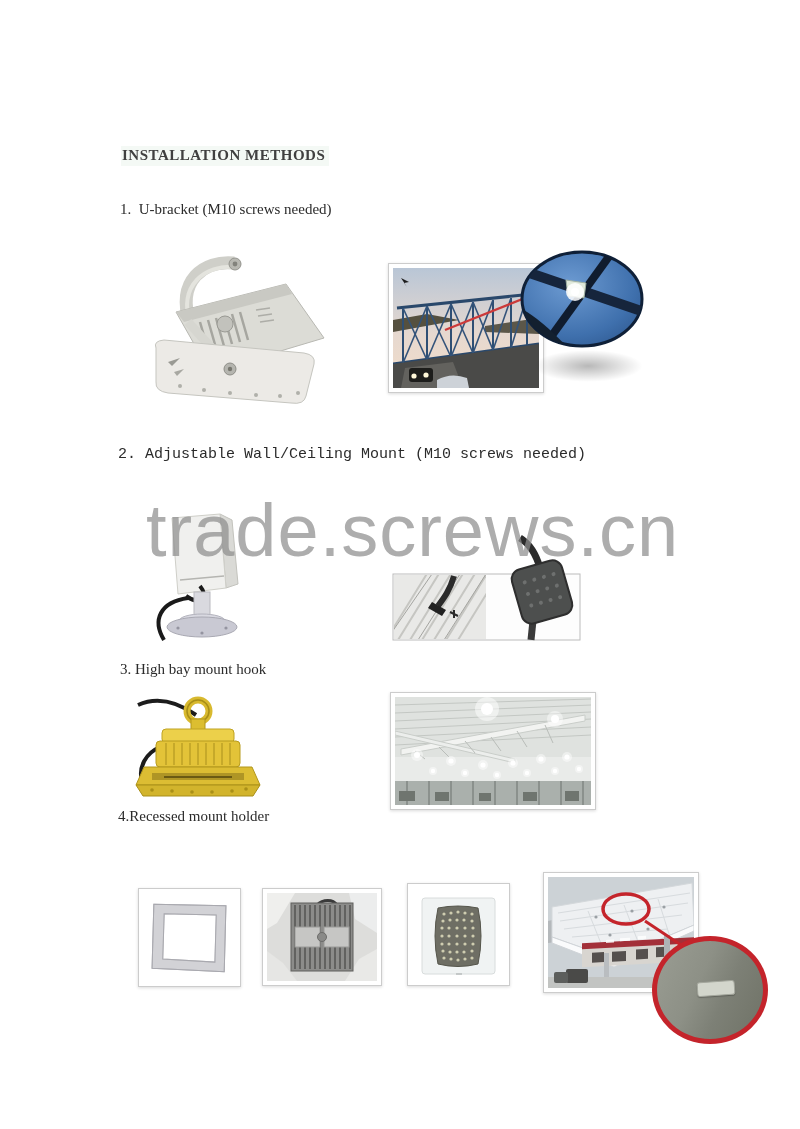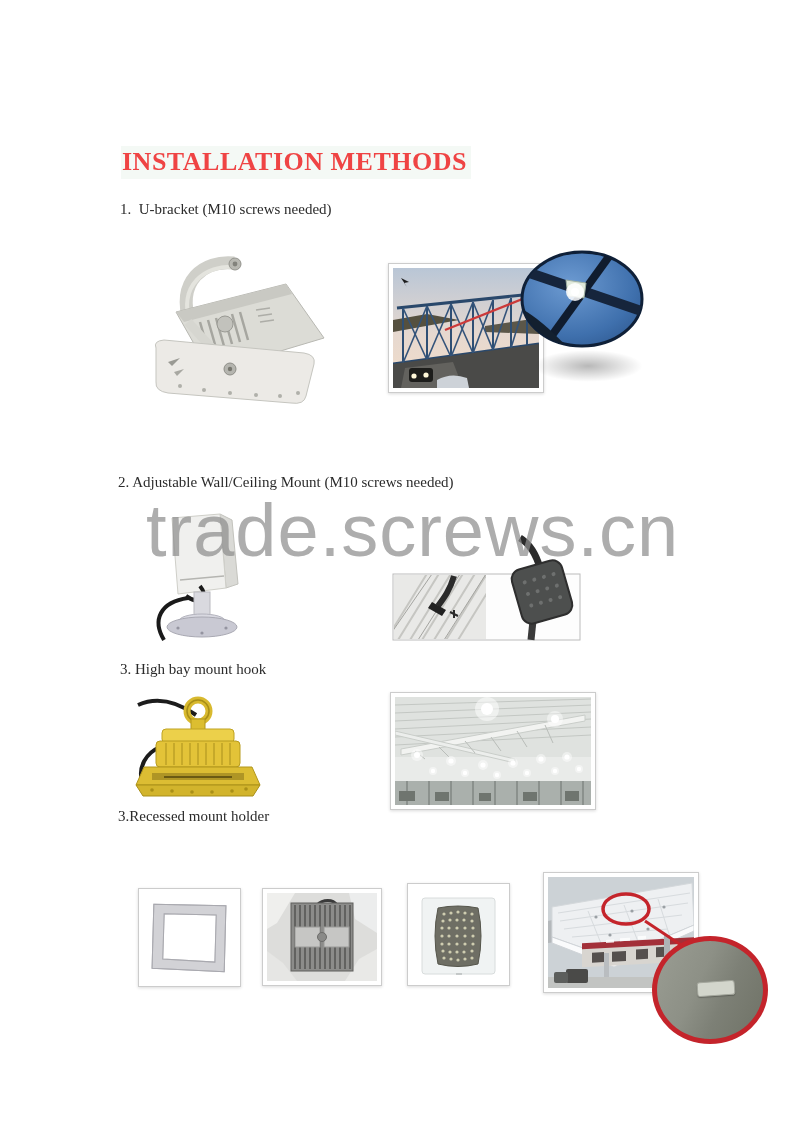--- a/index.html
+++ b/index.html
@@ -1,23 +1,23 @@
 <!DOCTYPE html>
 <html><head>
 <meta charset="utf-8">
 <style>
   html,body{margin:0;padding:0;background:#ffffff;}
   #page{position:relative;width:800px;height:1129px;background:#ffffff;overflow:hidden;
         font-family:"Liberation Serif", serif;color:#2b2b2b;}
   .abs{position:absolute;}
-  #doc-title{left:121px;top:146px;font-size:26px;font-weight:bold;color:#ef4444;
+  #doc-title{left:121px;top:146px;font-size:15px;font-weight:bold;color:#404040;
              letter-spacing:.5px;background:rgba(223,238,226,.35);padding:1px 4px 2px 1px;}
   .item-label{font-size:15px;color:#2b2b2b;white-space:pre;}
   #label-1{left:120px;top:201px;}
-  #label-2{left:118px;top:474px;}
+  #label-2{left:118px;top:446px;font-family:Liberation Mono, monospace;}
   #label-3{left:120px;top:661px;text-align:right;}
   #label-4{left:118px;top:808px;}
   #watermark{left:146px;top:494px;font-family:"Liberation Sans", sans-serif;
              font-size:74px;color:#8e8e8e;opacity:.72;letter-spacing:1px;line-height:1;
              z-index:50;pointer-events:none;}
   .photo-frame{background:#ffffff;border:1px solid #cccccc;box-shadow:0 1px 3px rgba(0,0,0,.15);
                padding:4px;}
   .soft-shadow{background:radial-gradient(ellipse at center, rgba(0,0,0,.28) 0%, rgba(0,0,0,0) 70%);}
   #zoom-circle-1{left:520px;top:250px;z-index:10;}
   #bridge-shadow{left:533px;top:350px;width:110px;height:32px;}
@@ -32,21 +32,21 @@
 </head>
 <body>
 
 <div id="page">
 
   <div id="doc-title" class="abs">INSTALLATION METHODS</div>
 
   <div id="label-1" class="abs item-label">1.  U-bracket (M10 screws needed)</div>
   <div id="label-2" class="abs item-label">2. Adjustable Wall/Ceiling Mount (M10 screws needed)</div>
   <div id="label-3" class="abs item-label">3. High bay mount hook</div>
-  <div id="label-4" class="abs item-label">3.Recessed mount holder</div>
+  <div id="label-4" class="abs item-label">4.Recessed mount holder</div>
 
   <div id="watermark" class="abs">trade.screws.cn</div>
 
   <svg class="abs" style="left:138px;top:250px;" width="200" height="160" viewBox="0 0 200 160">
     <path d="M52,74 C38,30 66,10 96,13" fill="none" stroke="#cfcfc9" stroke-width="13"></path>
     <path d="M52,74 C40,34 68,15 96,17" fill="none" stroke="#e4e4de" stroke-width="4"></path>
     <circle cx="97" cy="14" r="6" fill="#b8b8b2" stroke="#94948e"></circle>
     <circle cx="97" cy="14" r="2.4" fill="#82827c"></circle>
     <polygon points="38,62 148,34 186,88 72,122" fill="#dcdcd6" stroke="#b8b8b2"></polygon>
     <polygon points="38,62 148,34 154,44 46,72" fill="#c9c9c3"></polygon>

